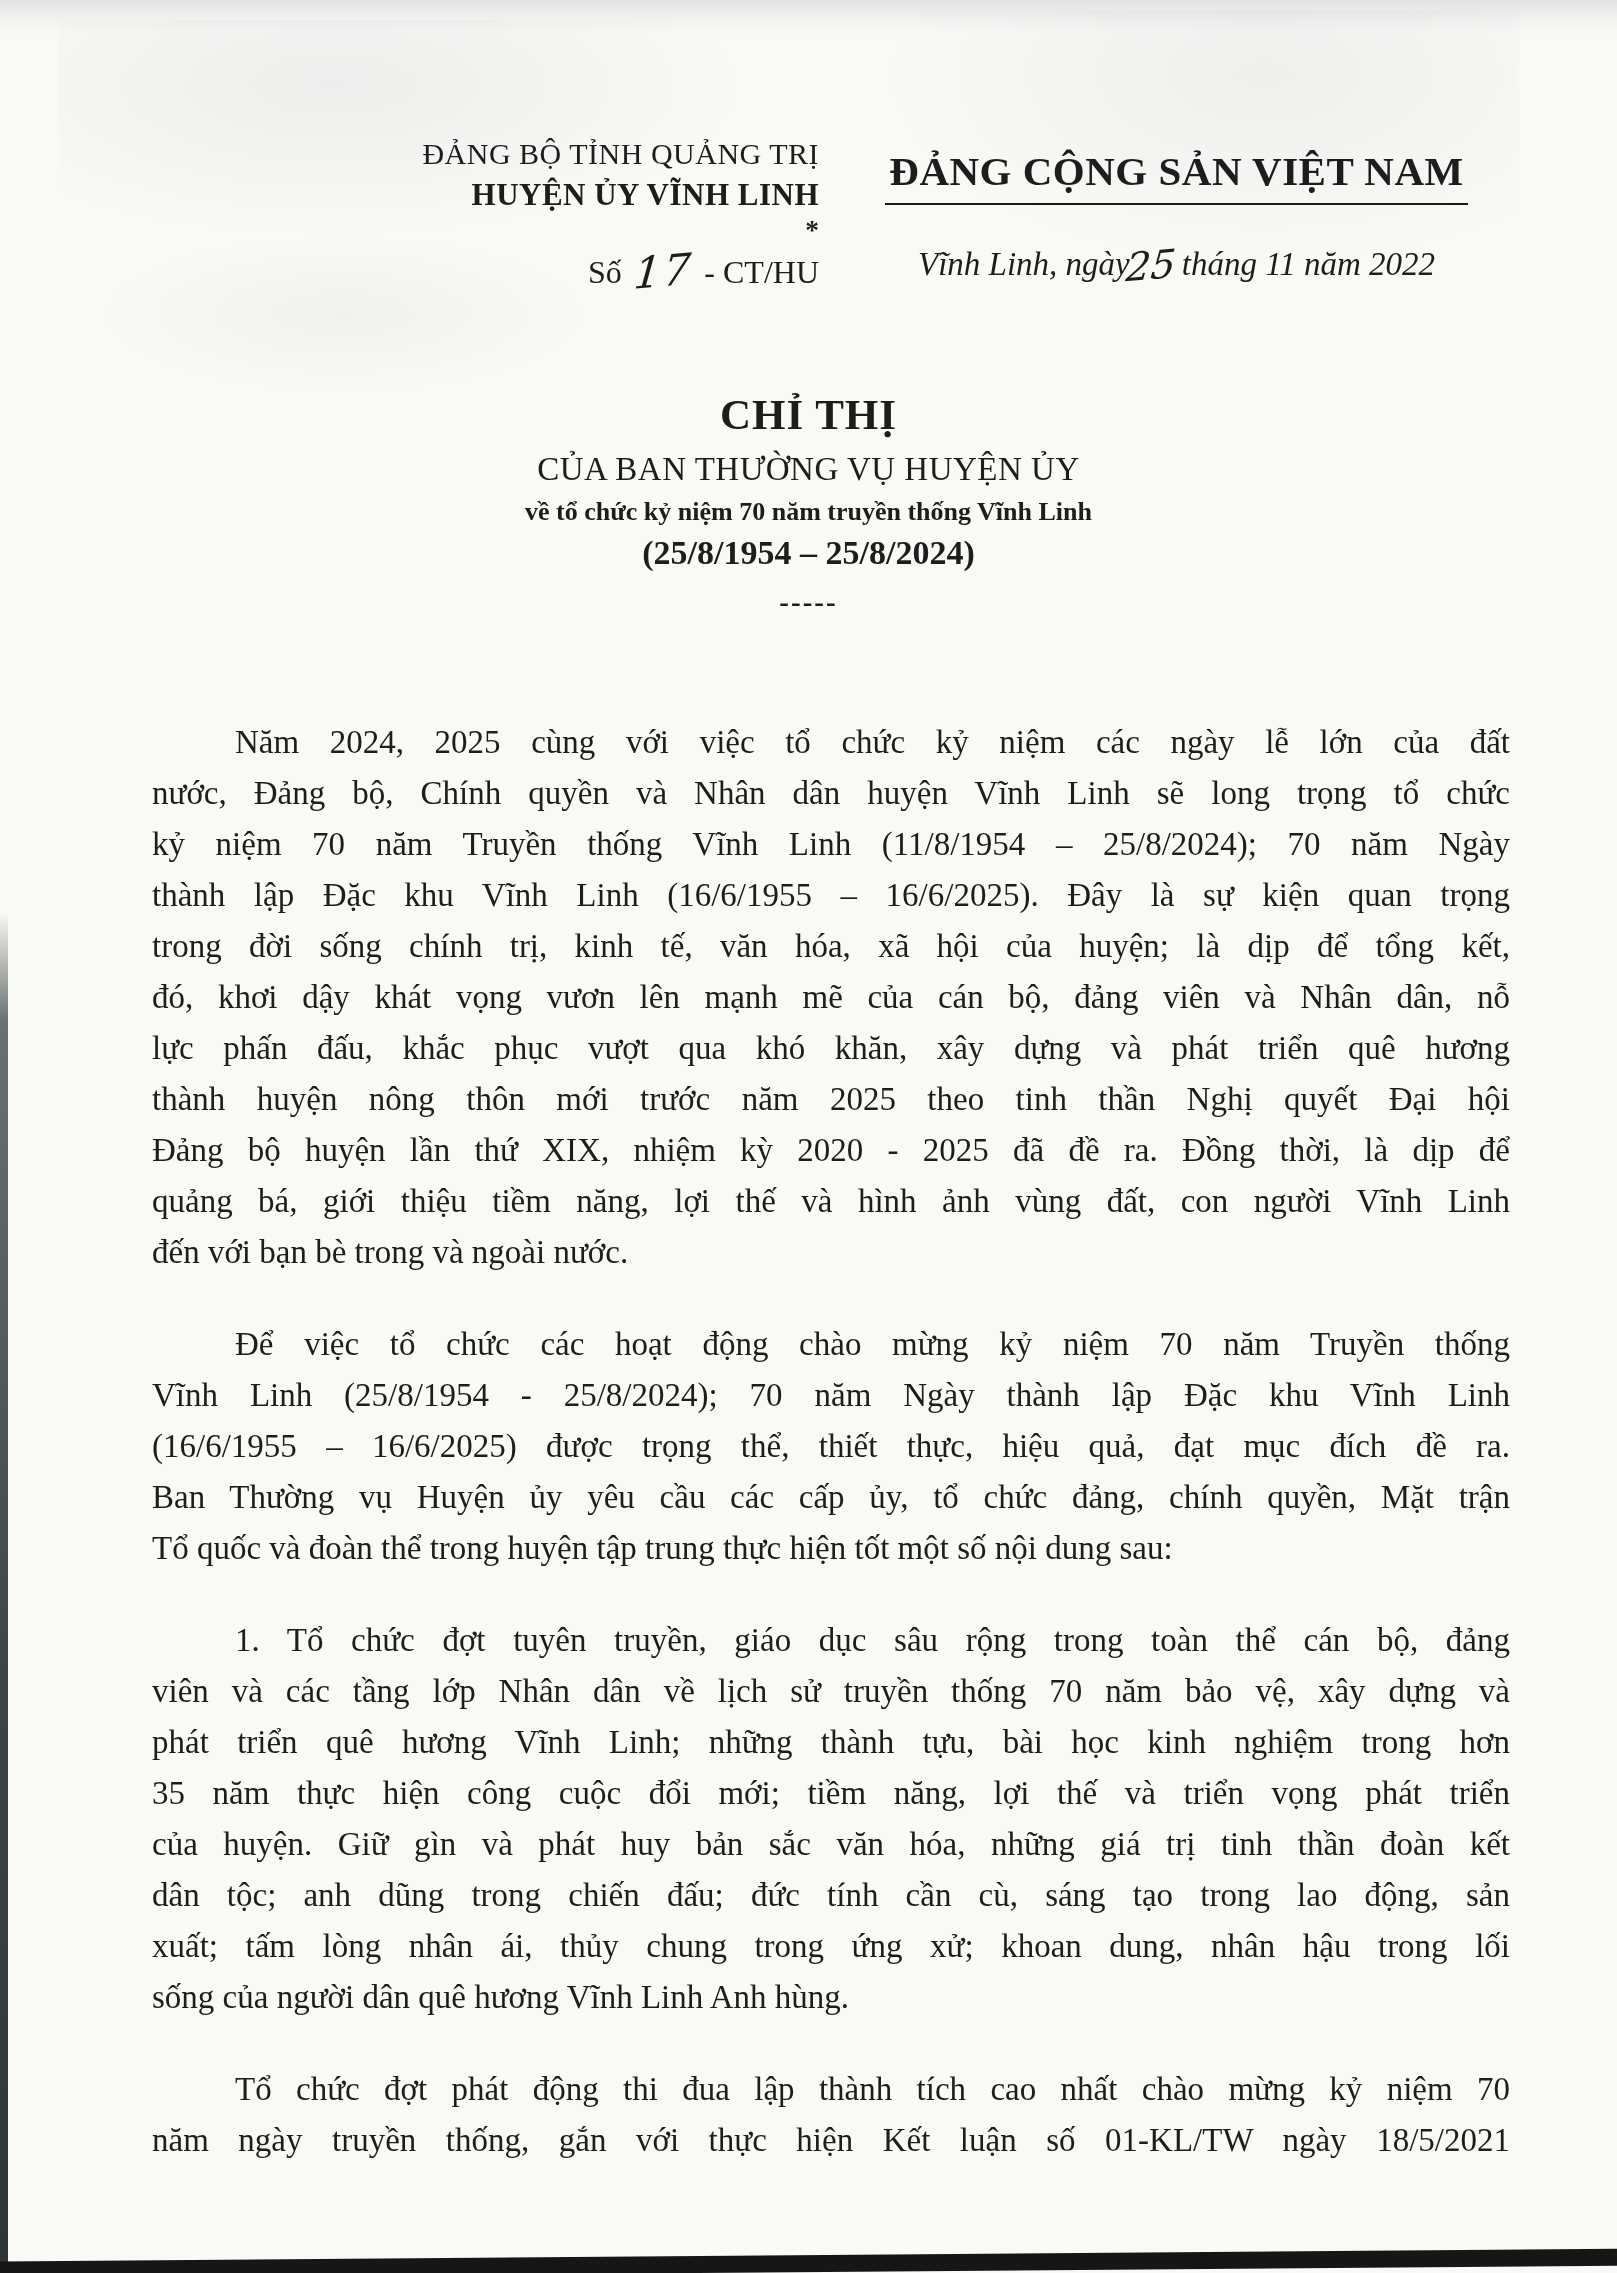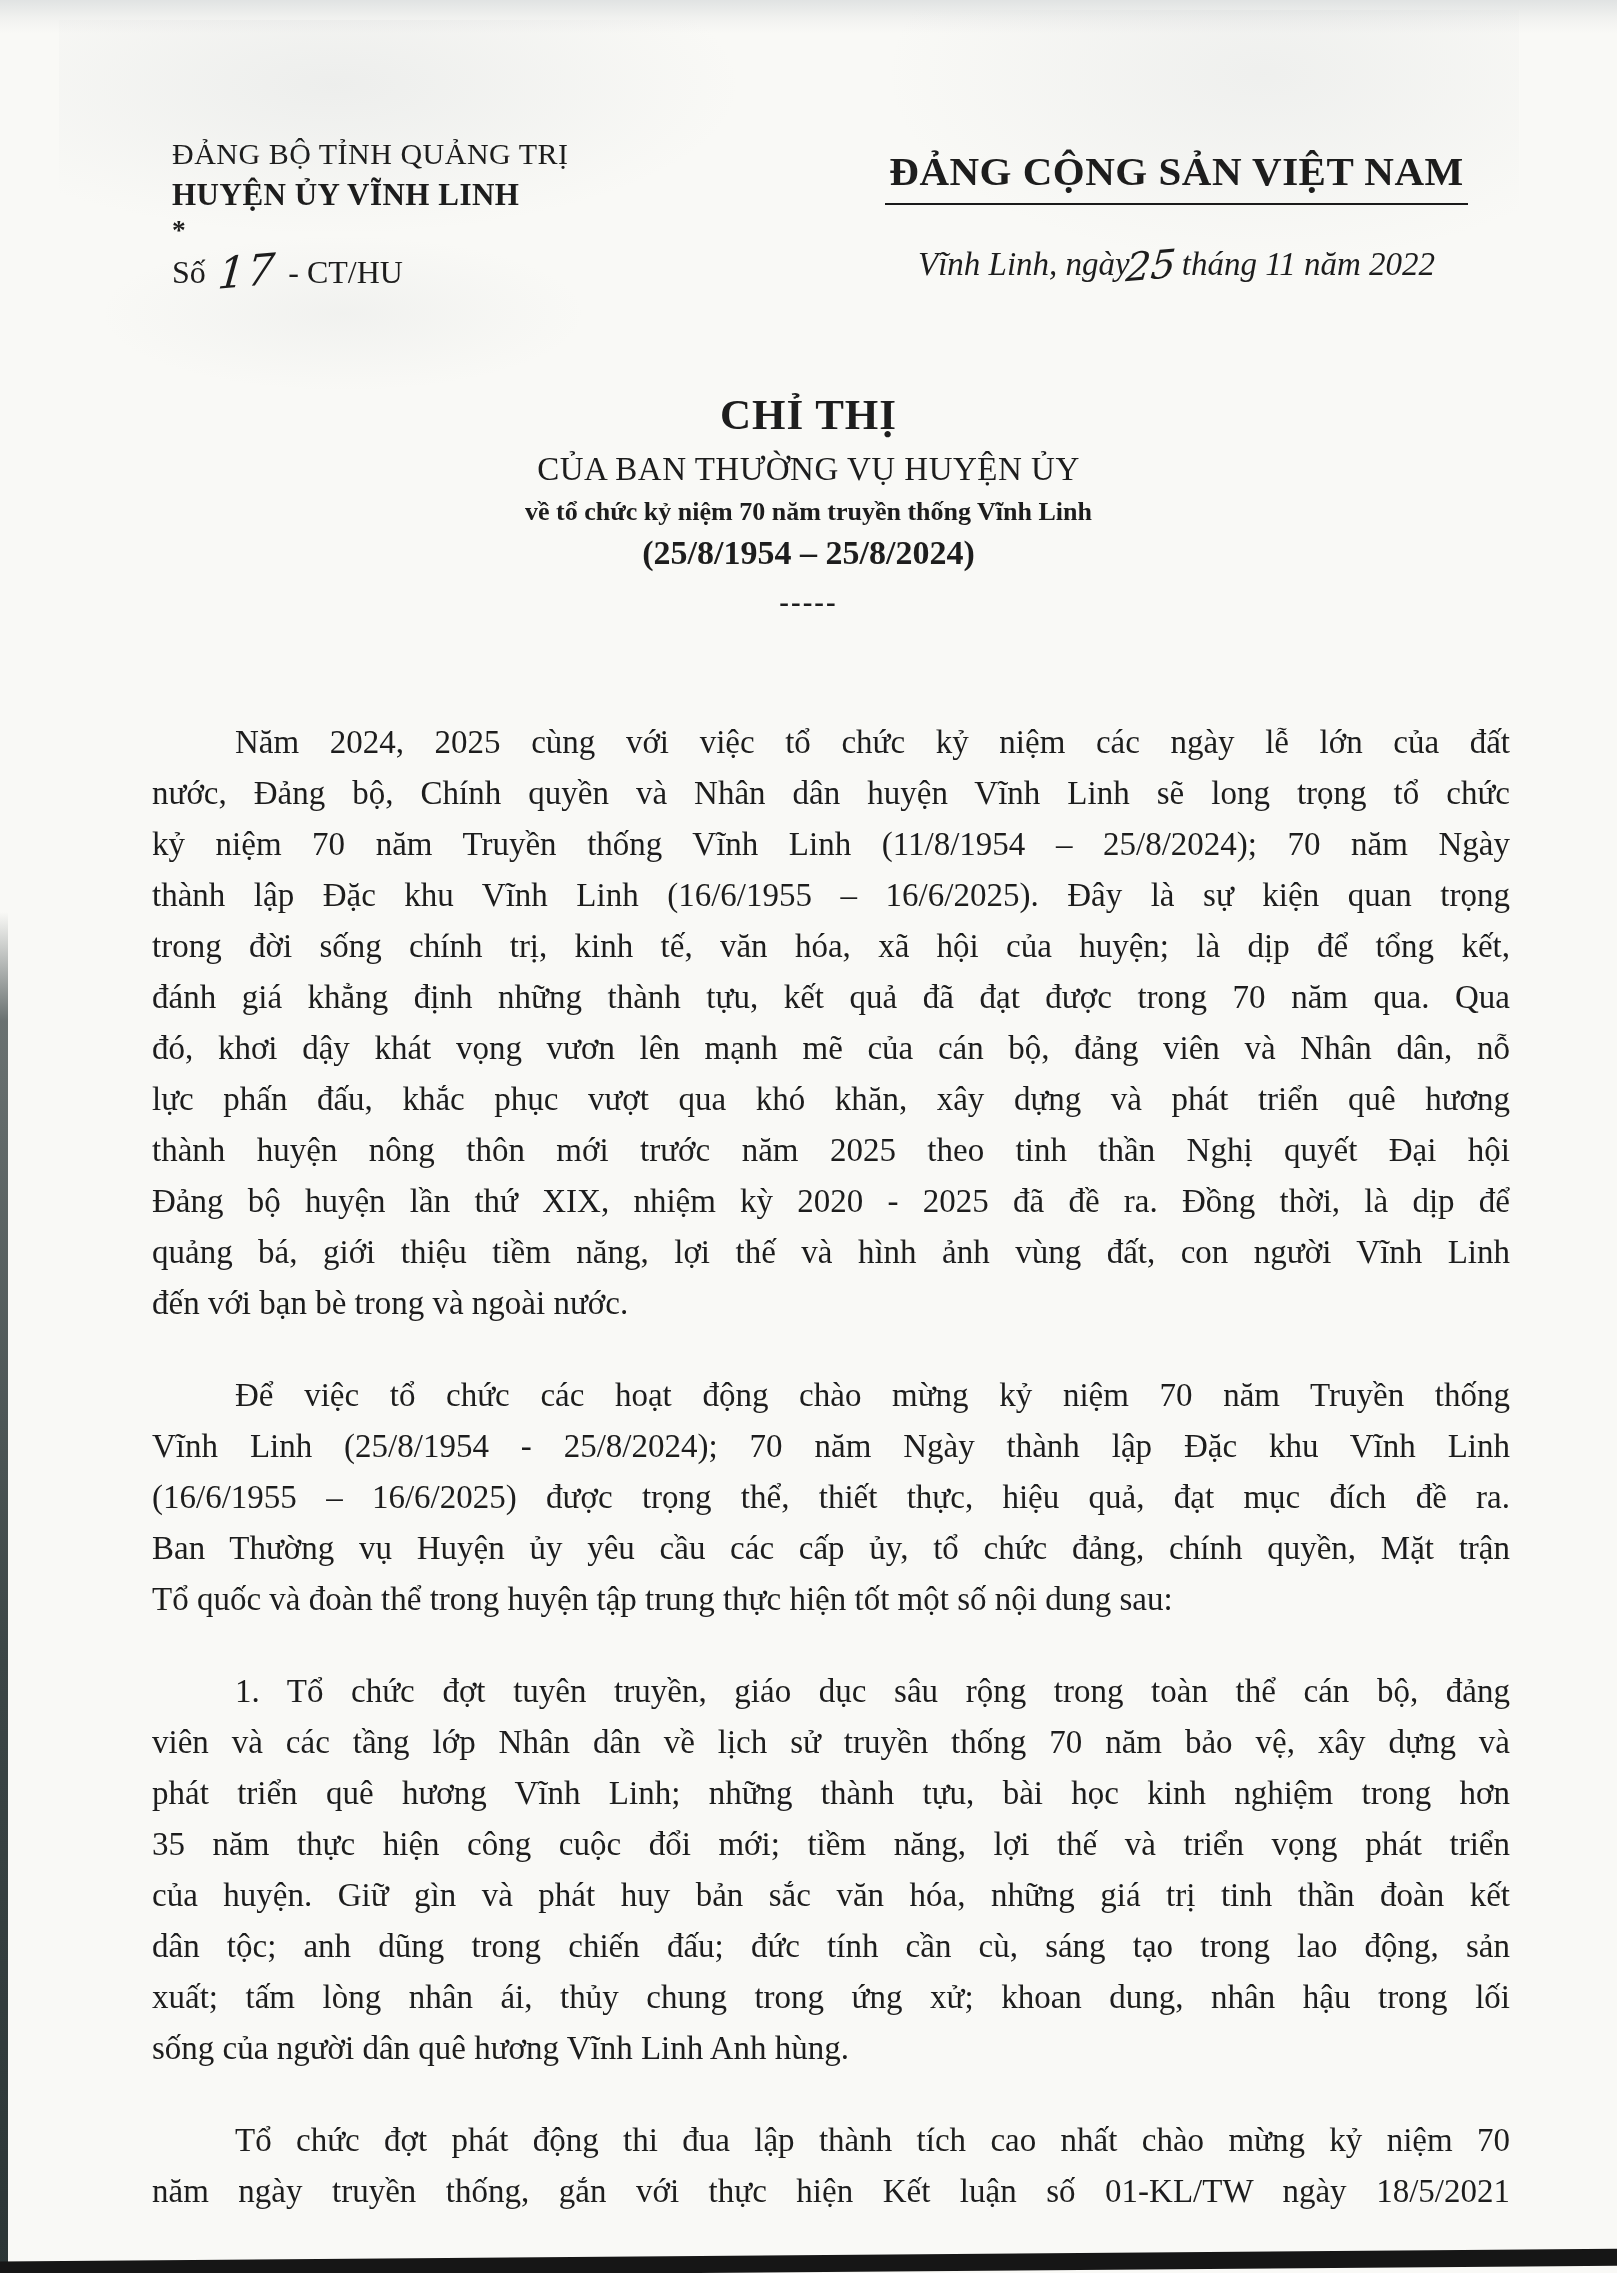--- a/index.html
+++ b/index.html
@@ -24,21 +24,21 @@
     background:linear-gradient(to bottom, rgba(58,68,68,0), rgba(58,68,68,0.75) 8%, #3c4646 55%, #2c3636 100%);
     pointer-events:none;
   }
   .bottom-bar{
     position:absolute;left:-24.5px;bottom:2px;width:1686px;height:16.7px;
     background:#161616;transform:rotate(-0.45deg);
     pointer-events:none;
   }
 
   
-  .hdr-left{position:absolute;left:172px;top:137px;width:647px;text-align:left;}
+  .hdr-left{position:absolute;left:172px;top:137px;width:647px;text-align:right;}
   .hdr-left .l1{font-size:30px;letter-spacing:0.5px;}
   .hdr-left .l2{font-size:31px;font-weight:bold;margin-top:5.9px;letter-spacing:0.5px;}
   .hdr-left .star{font-size:27.4px;font-weight:bold;margin-top:7.8px;line-height:19.6px;}
   .doc-number{font-size:32px;margin-top:13.7px;white-space:nowrap;}
 
   .hdr-right{position:absolute;left:853px;top:147px;width:647px;text-align:center;}
   .party-name{
     display:inline-block;font-size:41px;font-weight:bold;letter-spacing:0.5px;
     border-bottom:2.9px solid #1a1a1a;padding:0 3.9px 7.8px 3.9px;
   }
@@ -101,21 +101,20 @@
   <div class="title-divider">-----</div>
 </div>
 
 <div class="body-text">
   <div class="para">
     <div class="line indent">Năm 2024, 2025 cùng với việc tổ chức kỷ niệm các ngày lễ lớn của đất</div>
     <div class="line">nước, Đảng bộ, Chính quyền và Nhân dân huyện Vĩnh Linh sẽ long trọng tổ chức</div>
     <div class="line">kỷ niệm 70 năm Truyền thống Vĩnh Linh (11/8/1954 – 25/8/2024); 70 năm Ngày</div>
     <div class="line">thành lập Đặc khu Vĩnh Linh (16/6/1955 – 16/6/2025). Đây là sự kiện quan trọng</div>
     <div class="line">trong đời sống chính trị, kinh tế, văn hóa, xã hội của huyện; là dịp để tổng kết,</div>
-    <div class="line">đánh giá khẳng định những thành tựu, kết quả đã đạt được trong 70 năm qua. Qua</div>
     <div class="line">đó, khơi dậy khát vọng vươn lên mạnh mẽ của cán bộ, đảng viên và Nhân dân, nỗ</div>
     <div class="line">lực phấn đấu, khắc phục vượt qua khó khăn, xây dựng và phát triển quê hương</div>
     <div class="line">thành huyện nông thôn mới trước năm 2025 theo tinh thần Nghị quyết Đại hội</div>
     <div class="line">Đảng bộ huyện lần thứ XIX, nhiệm kỳ 2020 - 2025 đã đề ra. Đồng thời, là dịp để</div>
     <div class="line">quảng bá, giới thiệu tiềm năng, lợi thế và hình ảnh vùng đất, con người Vĩnh Linh</div>
     <div class="line last">đến với bạn bè trong và ngoài nước.</div>
   </div>
 
   <div class="para">
     <div class="line indent">Để việc tổ chức các hoạt động chào mừng kỷ niệm 70 năm Truyền thống</div>

